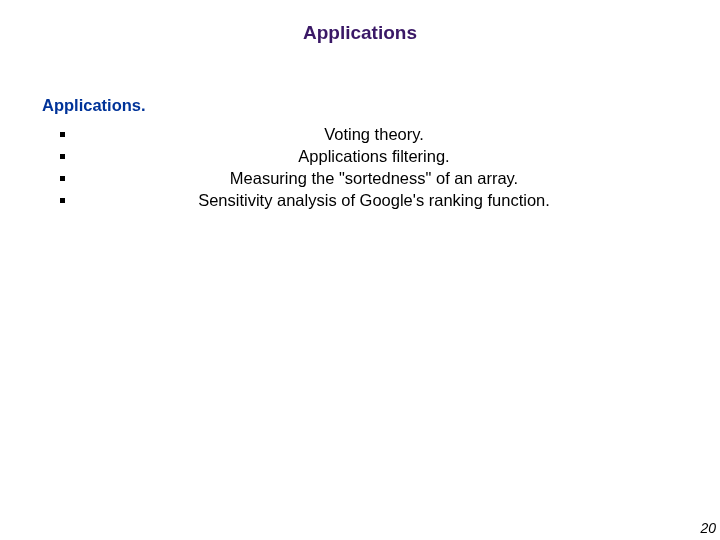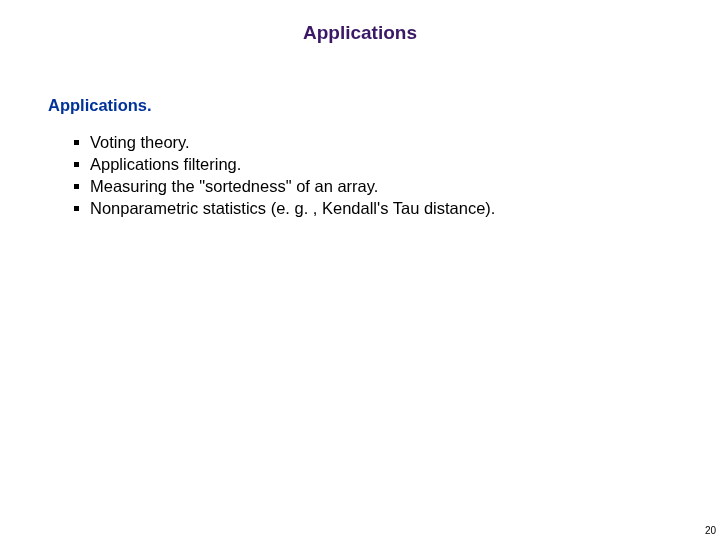--- a/index.html
+++ b/index.html
@@ -24,34 +24,35 @@
     left: 0;
     width: 100%;
     text-align: center;
     font-size: 19px;
     font-weight: bold;
     color: #3a1866;
   }
   .body {
     position: absolute;
     top: 96px;
-    left: 48px;
+    left: 42px;
     right: 40px;
     color: #000;
   }
   .heading {
     font-size: 16.5px;
     font-weight: bold;
     color: #003399;
     margin-bottom: 4px;
   }
   ul.bullets {
     list-style: none;
-    margin: 16px;
+    margin: 8px;
     padding: 0;
+    text-align: center;
   }
   ul.bullets li {
     position: relative;
     padding-left: 26px;
     font-size: 16.5px;
     line-height: 22px;
     color: #000;
   }
   ul.bullets li::before {
     content: "";
@@ -59,35 +60,36 @@
     left: 10px;
     top: 9px;
     width: 5px;
     height: 5px;
     background: #000;
   }
   .pagenum {
     position: absolute;
     bottom: 4px;
     right: 4px;
-    font-size: 10px;
+    font-size: 14px;
     color: #000;
+    font-style: italic;
   }
 </style>
 </head>
 <body>
 
 <div class="slide">
 
   <div class="title">Applications</div>
 
   <div class="body">
     <div class="heading">Applications.</div>
     <ul class="bullets">
       <li>Voting theory.</li>
       <li>Applications filtering.</li>
       <li>Measuring the "sortedness" of an array.</li>
-      <li>Nonparametric statistics  (e. g. , Kendall's Tau distance).</li>
+      <li>Sensitivity analysis of Google's ranking function.</li>
     </ul>
   </div>
 
   <div class="pagenum">20</div>
 </div>
 
 </body></html>

